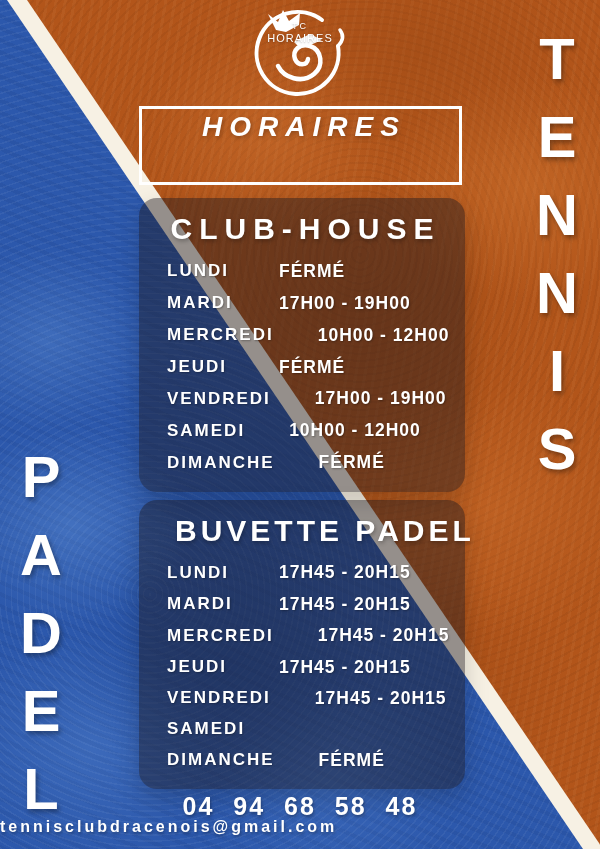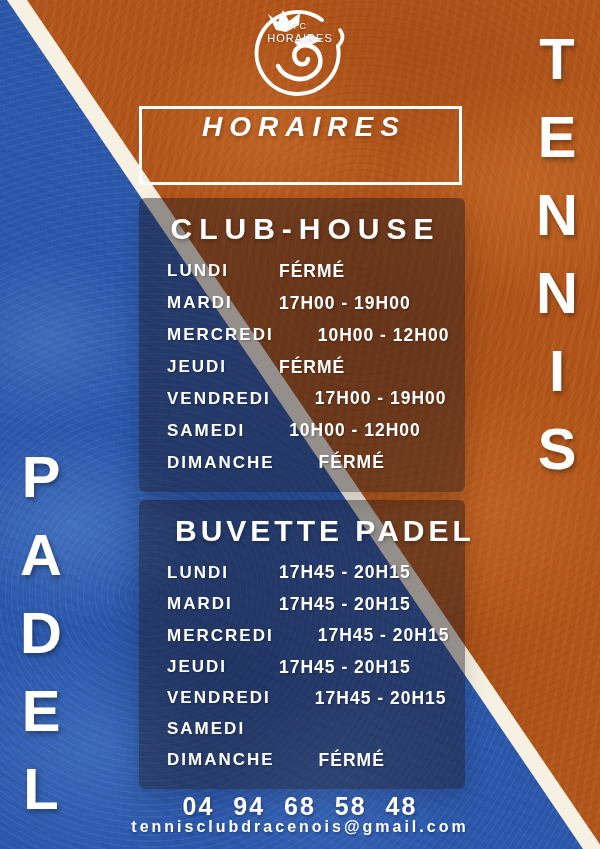--- a/index.html
+++ b/index.html
@@ -66,21 +66,21 @@
     display:flex;flex-direction:column;align-items:center;
     font-style:italic;font-weight:bold;
     text-shadow:1px 2px 4px rgba(0,0,0,0.25);
   }
   .title-line1{font-size:28px;letter-spacing:7px;line-height:35px;padding-left:7px;}
   .title-line2{font-size:28px;letter-spacing:5px;line-height:35px;padding-left:5px;}
   
   .panel{
     position:absolute;left:139px;width:326px;
     background:rgba(28,24,30,0.45);
-    border-radius:6px;
+    border-radius:18px;
     box-shadow:0 10px 24px rgba(0,0,0,0.18);
   }
   .panel-club{top:198px;height:294px;}
   .panel-buvette{top:500px;height:289px;}
   .panel-title{
     text-align:center;font-weight:bold;font-size:30px;margin-top:14px;
     text-shadow:1px 2px 4px rgba(0,0,0,0.3);white-space:nowrap;
   }
   .panel-club .panel-title{letter-spacing:7px;padding-left:7px;}
   .panel-buvette .panel-title{letter-spacing:4px;padding-left:4px;margin-left:32px;}
@@ -91,21 +91,21 @@
   .row{display:flex;align-items:center;gap:44px;}
   .day{flex:1;font-size:17px;font-weight:bold;letter-spacing:2px;text-shadow:1px 1px 2px rgba(0,0,0,0.3);}
   .hours{width:176px;text-align:left;font-size:17.5px;font-weight:bold;letter-spacing:1px;text-shadow:1px 1px 2px rgba(0,0,0,0.3);}
   
   .phone{
     position:absolute;left:0;right:0;top:792px;text-align:center;
     font-size:25px;font-weight:bold;letter-spacing:2px;word-spacing:10px;
     text-shadow:1px 2px 3px rgba(0,0,0,0.3);
   }
   .email{
-    position:absolute;left:0;right:0;top:818px;text-align:center;
+    position:absolute;left:0;right:0;top:818px;text-align:left;
     font-size:16px;font-weight:bold;letter-spacing:3px;
     text-shadow:1px 2px 3px rgba(0,0,0,0.3);
   }
 </style>
 </head>
 <body>
 
 <div class="poster">
 
   <div class="bg-blue"></div>

